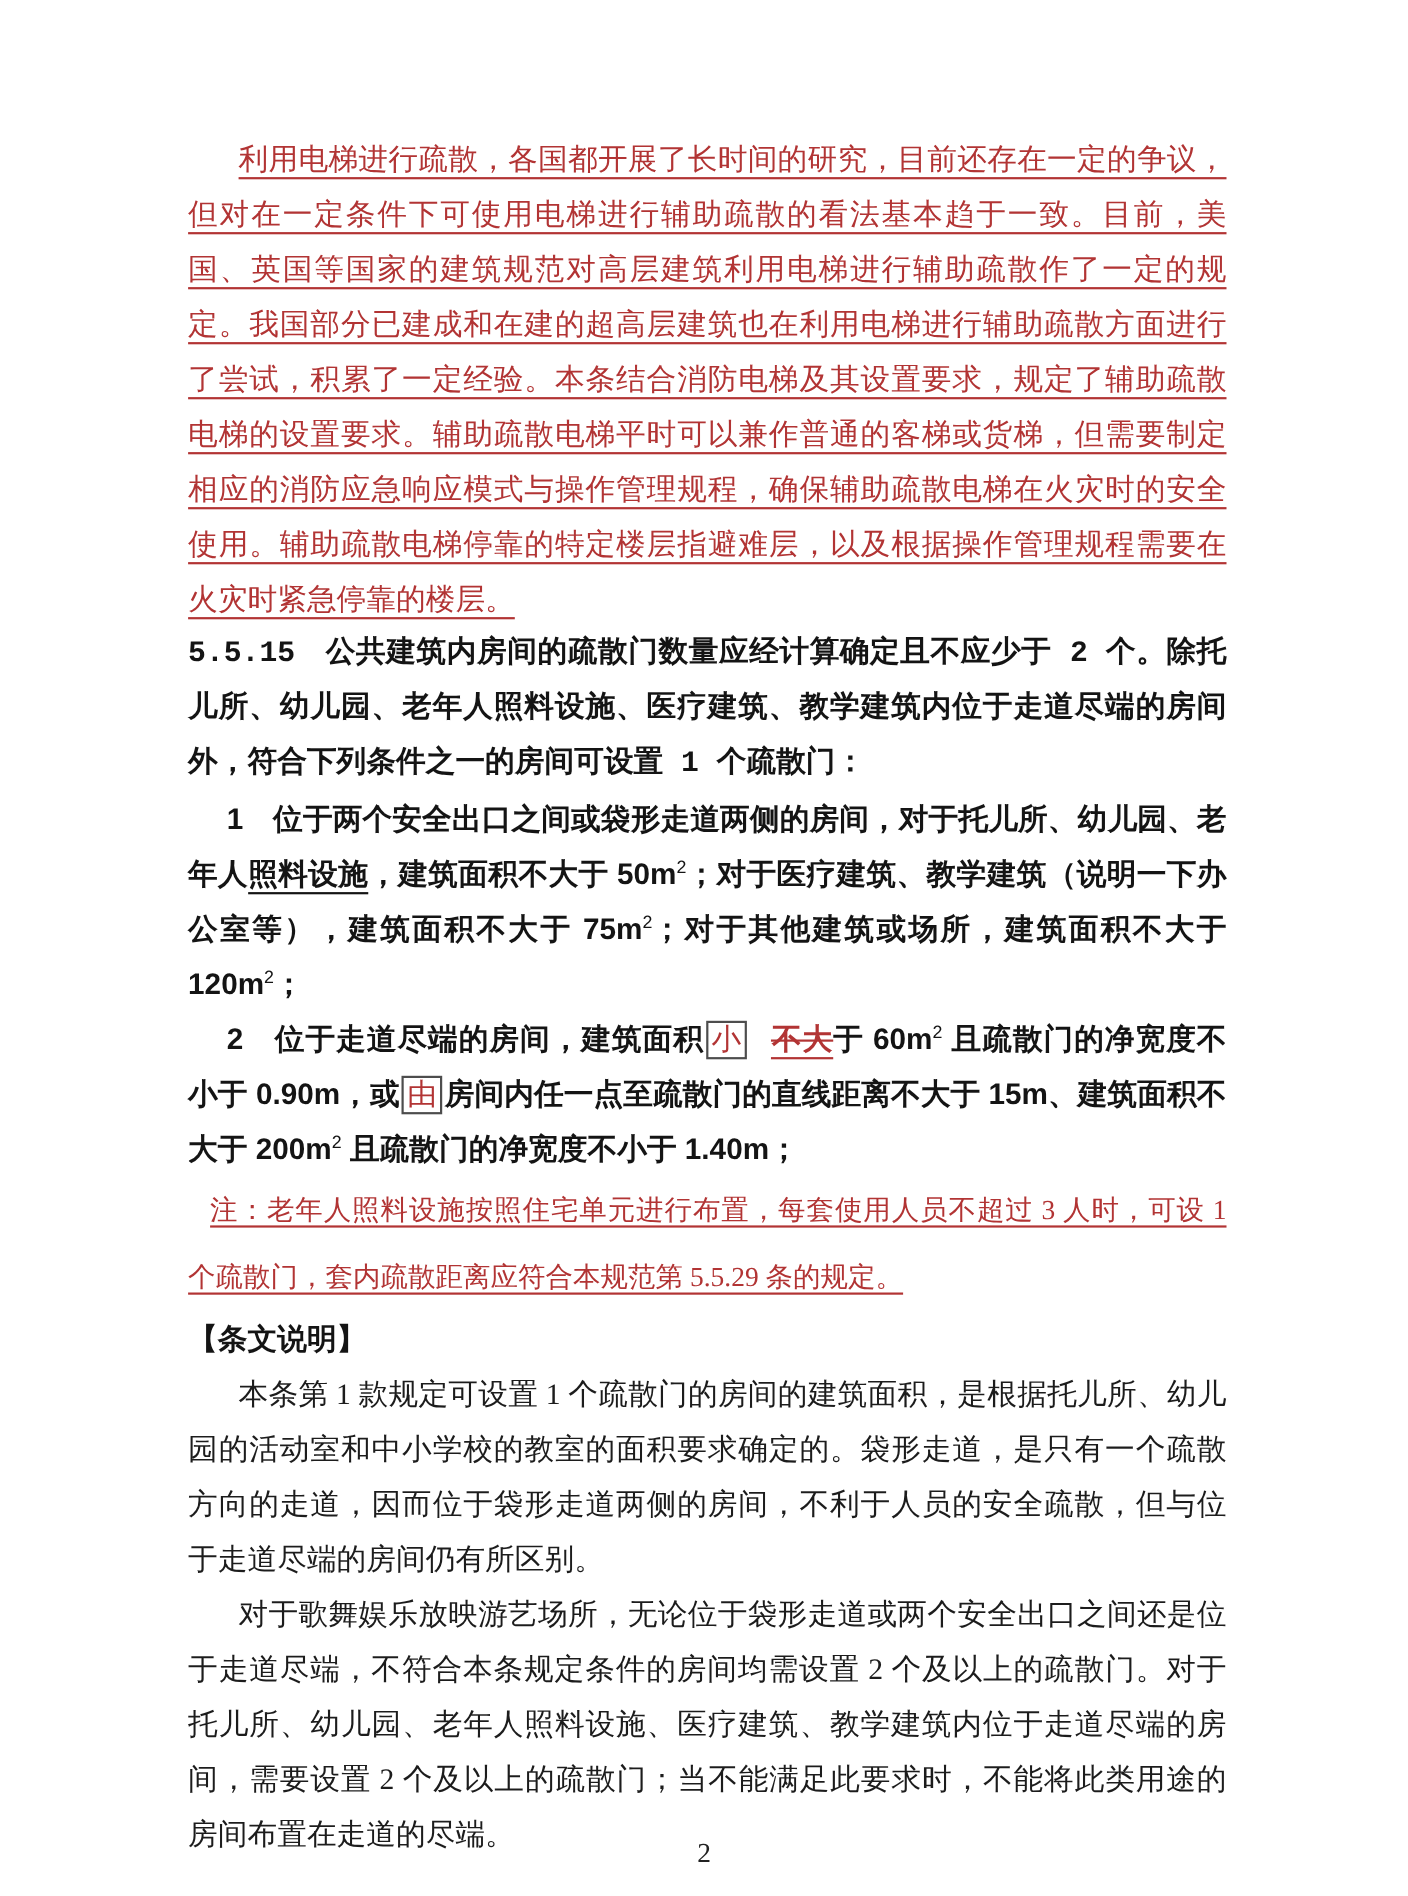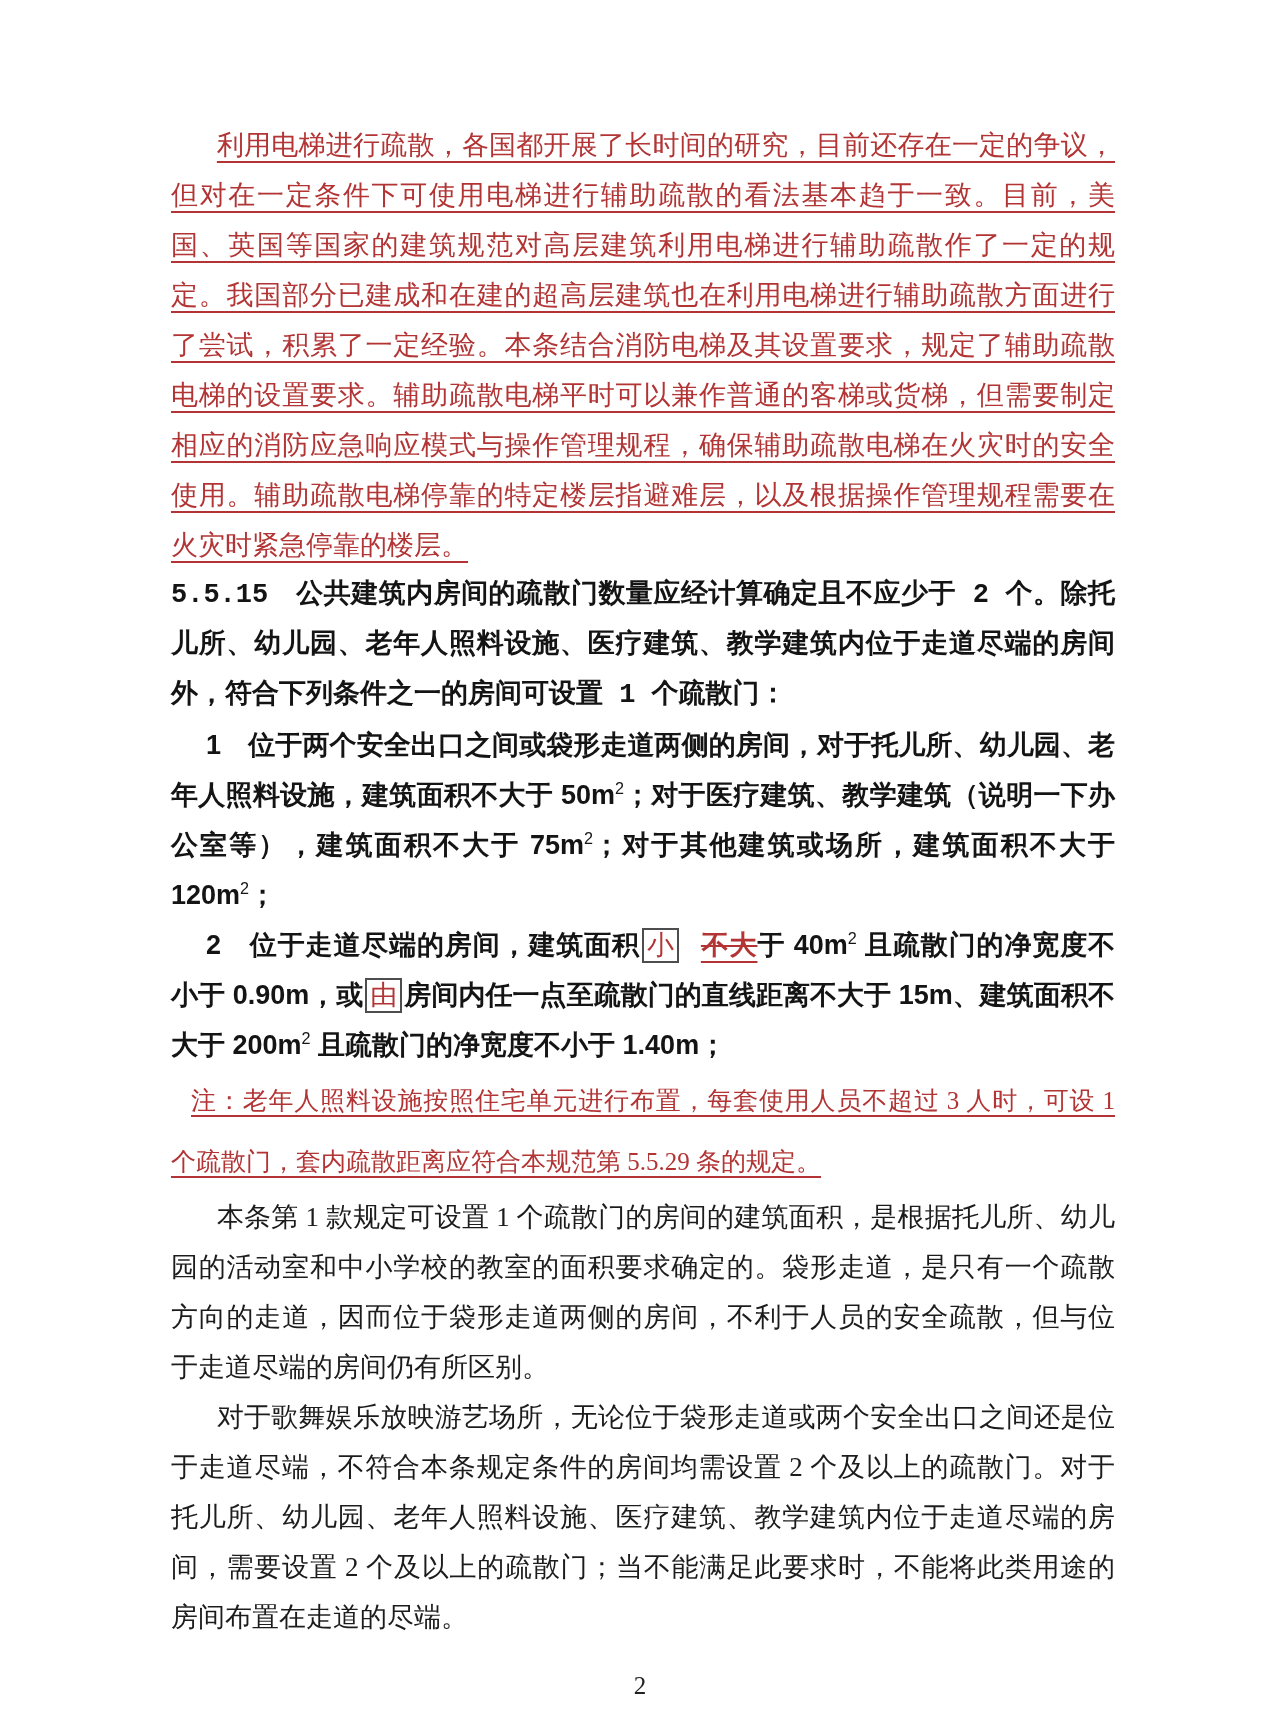--- a/index.html
+++ b/index.html
@@ -33,21 +33,21 @@
   .p-note{
     color:#b23434;font-size:25px;line-height:61px;text-indent:0.8em;margin-top:3px;
     text-decoration:underline;text-decoration-thickness:2px;text-underline-offset:6px;
   }
   .p-heading{
     font-family:"Liberation Sans","DejaVu Sans",sans-serif;
     font-weight:700;color:#141414;text-indent:0;margin-top:6px;
   }
   .p-body{text-indent:1.7em;color:#1c1c1c;}
   
-  .r-u{text-decoration-thickness:2px;text-underline-offset:7px;}
+  .r-u{text-decoration:underline;text-decoration-thickness:2px;text-underline-offset:7px;}
   .r-sup{vertical-align:super;font-size:0.6em;line-height:0;font-weight:400;}
   .r-ins{
     color:#b23434;display:inline-block;text-indent:0;
     border:2px solid #4d4d4d;padding:0 3px;margin:0 2px;line-height:1.15;
     font-weight:400;
   }
   .r-del{
     color:#b23434;
     text-decoration:underline line-through;
     text-decoration-color:#b23434;text-decoration-thickness:2px;text-underline-offset:7px;margin-left:20px;
@@ -58,19 +58,20 @@
   }
 </style>
 </head>
 <body>
 
 <div class="page">
   <div class="content">
       <p class="para p-red"><span>利用电梯进行疏散，各国都开展了长时间的研究，目前还存在一定的争议，但对在一定条件下可使用电梯进行辅助疏散的看法基本趋于一致。目前，美国、英国等国家的建筑规范对高层建筑利用电梯进行辅助疏散作了一定的规定。我国部分已建成和在建的超高层建筑也在利用电梯进行辅助疏散方面进行了尝试，积累了一定经验。本条结合消防电梯及其设置要求，规定了辅助疏散电梯的设置要求。辅助疏散电梯平时可以兼作普通的客梯或货梯，但需要制定相应的消防应急响应模式与操作管理规程，确保辅助疏散电梯在火灾时的安全使用。辅助疏散电梯停靠的特定楼层指避难层，以及根据操作管理规程需要在火灾时紧急停靠的楼层。</span></p>
       <p class="para p-clause"><span>5.5.15　公共建筑内房间的疏散门数量应经计算确定且不应少于 2 个。除托儿所、幼儿园、老年人照料设施、医疗建筑、教学建筑内位于走道尽端的房间外，符合下列条件之一的房间可设置 1 个疏散门：</span></p>
       <p class="para p-item"><span>1　位于两个安全出口之间或袋形走道两侧的房间，对于托儿所、幼儿园、老年人</span><span class="r-u">照料设施</span><span>，建筑面积不大于 50m</span><span class="r-sup">2</span><span>；对于医疗建筑、教学建筑（说明一下办公室等），建筑面积不大于 75m</span><span class="r-sup">2</span><span>；对于其他建筑或场所，建筑面积不大于 120m</span><span class="r-sup">2</span><span>；</span></p>
-      <p class="para p-item"><span>2　位于走道尽端的房间，建筑面积</span><span class="r-ins">小</span><span class="r-del">不大</span><span>于 40m</span><span class="r-sup">2</span><span> 且疏散门的净宽度不小于 0.90m，或</span><span class="r-ins">由</span><span>房间内任一点至疏散门的直线距离不大于 15m、建筑面积不大于 200m</span><span class="r-sup">2</span><span> 且疏散门的净宽度不小于 1.40m；</span></p>
+      <p class="para p-item"><span>2　位于走道尽端的房间，建筑面积</span><span class="r-ins">小</span><span class="r-del">不大</span><span>于 60m</span><span class="r-sup">2</span><span> 且疏散门的净宽度不小于 0.90m，或</span><span class="r-ins">由</span><span>房间内任一点至疏散门的直线距离不大于 15m、建筑面积不大于 200m</span><span class="r-sup">2</span><span> 且疏散门的净宽度不小于 1.40m；</span></p>
       <p class="para p-note"><span>注：老年人照料设施按照住宅单元进行布置，每套使用人员不超过 3 人时，可设 1 个疏散门，套内疏散距离应符合本规范第 5.5.29 条的规定。</span></p>
+      <p class="para p-heading"><span>【条文说明】</span></p>
       <p class="para p-body"><span>本条第 1 款规定可设置 1 个疏散门的房间的建筑面积，是根据托儿所、幼儿园的活动室和中小学校的教室的面积要求确定的。袋形走道，是只有一个疏散方向的走道，因而位于袋形走道两侧的房间，不利于人员的安全疏散，但与位于走道尽端的房间仍有所区别。</span></p>
       <p class="para p-body"><span>对于歌舞娱乐放映游艺场所，无论位于袋形走道或两个安全出口之间还是位于走道尽端，不符合本条规定条件的房间均需设置 2 个及以上的疏散门。对于托儿所、幼儿园、老年人照料设施、医疗建筑、教学建筑内位于走道尽端的房间，需要设置 2 个及以上的疏散门；当不能满足此要求时，不能将此类用途的房间布置在走道的尽端。</span></p>
     </div>
   <div class="page-number">2</div>
 </div>
 
 </body></html>

